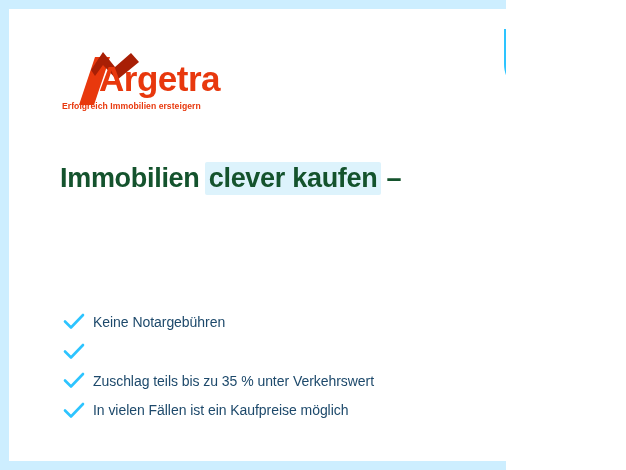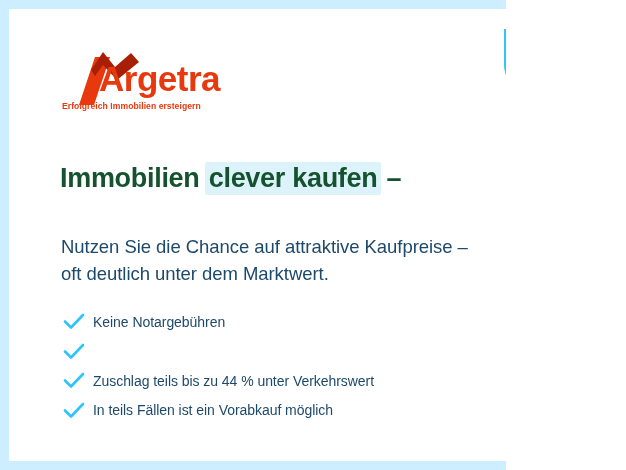--- a/index.html
+++ b/index.html
@@ -221,24 +221,20 @@
           <path d="M42 59 l2.5 5.2 5.7 .7 -4.3 3.9 1.2 5.6 -5.1 -2.9 -5.1 2.9 1.2 -5.6 -4.3 -3.9 5.7 -.7 Z"></path>
           <path d="M59 62 l1.9 4 4.4 .5 -3.3 3 .9 4.3 -3.9 -2.2 -3.9 2.2 .9 -4.3 -3.3 -3 4.4 -.5 Z"></path>
         </g>
       </svg>
     </div>
 
     <h1 id="headline">
       <span>Immobilien </span><span class="hl">clever kaufen</span><span> –</span>
     </h1>
 
-    <div id="subtitle">
-      <span>Nutzen Sie die Chance auf attraktive Kaufpreise –</span>
-      <span>oft deutlich unter dem Marktwert.</span>
-    </div>
 
     <ul id="bullets" style="list-style:none;margin:0;padding:0">
       <li class="bullet">
         <span class="check">
           <svg width="22" height="17" viewBox="0 0 22 17">
             <path d="M2 8.5 L8 14.5 L20 2" fill="none" stroke="#2dc4ff" stroke-width="2.6" stroke-linecap="round" stroke-linejoin="round"></path>
           </svg>
         </span>
         <span class="btext">Keine Notargebühren</span>
       </li>
@@ -248,26 +244,26 @@
             <path d="M2 8.5 L8 14.5 L20 2" fill="none" stroke="#2dc4ff" stroke-width="2.6" stroke-linecap="round" stroke-linejoin="round"></path>
           </svg>
         </span>
       </li>
       <li class="bullet">
         <span class="check">
           <svg width="22" height="17" viewBox="0 0 22 17">
             <path d="M2 8.5 L8 14.5 L20 2" fill="none" stroke="#2dc4ff" stroke-width="2.6" stroke-linecap="round" stroke-linejoin="round"></path>
           </svg>
         </span>
-        <span class="btext">Zuschlag teils bis zu 44 % unter Verkehrswert</span>
-      </li>
-      <li class="bullet">
-        <span class="check">
-          <svg width="22" height="17" viewBox="0 0 22 17">
-            <path d="M2 8.5 L8 14.5 L20 2" fill="none" stroke="#2dc4ff" stroke-width="2.6" stroke-linecap="round" stroke-linejoin="round"></path>
-          </svg>
-        </span>
-        <span class="btext">In teils Fällen ist ein Vorabkauf möglich</span>
+        <span class="btext">Zuschlag teils bis zu 35 % unter Verkehrswert</span>
+      </li>
+      <li class="bullet">
+        <span class="check">
+          <svg width="22" height="17" viewBox="0 0 22 17">
+            <path d="M2 8.5 L8 14.5 L20 2" fill="none" stroke="#2dc4ff" stroke-width="2.6" stroke-linecap="round" stroke-linejoin="round"></path>
+          </svg>
+        </span>
+        <span class="btext">In vielen Fällen ist ein Kaufpreise möglich</span>
       </li>
     </ul>
 
   </div>
 </div>
 
 </body></html>

